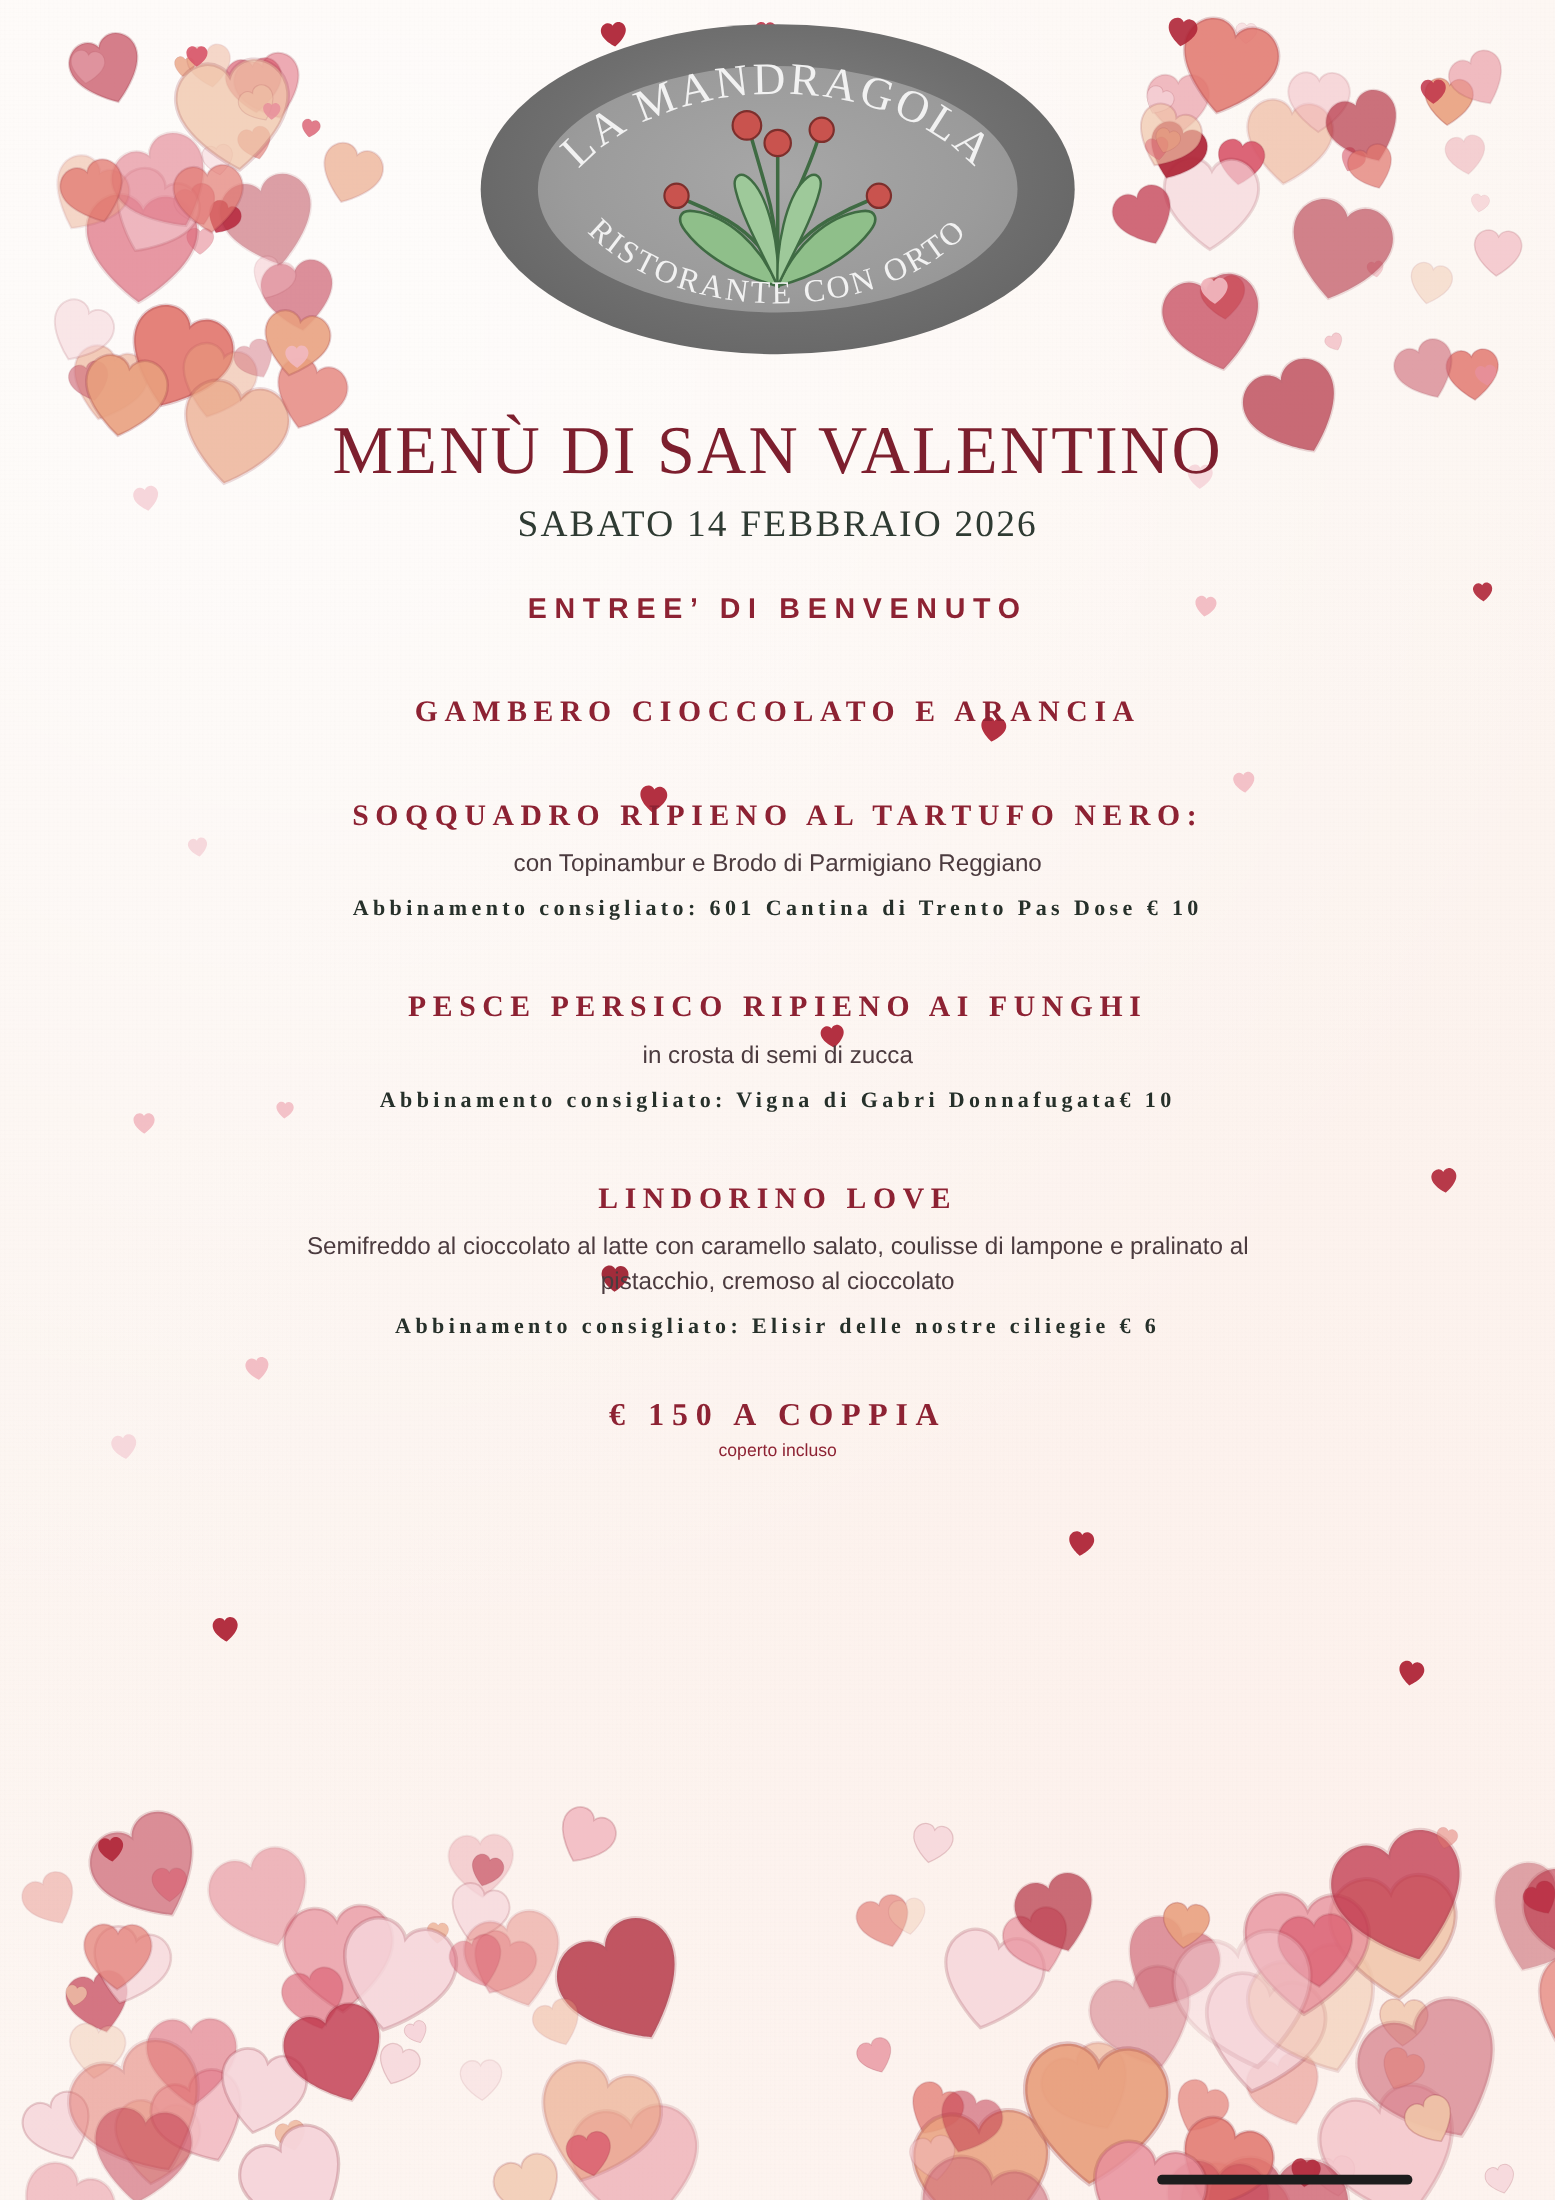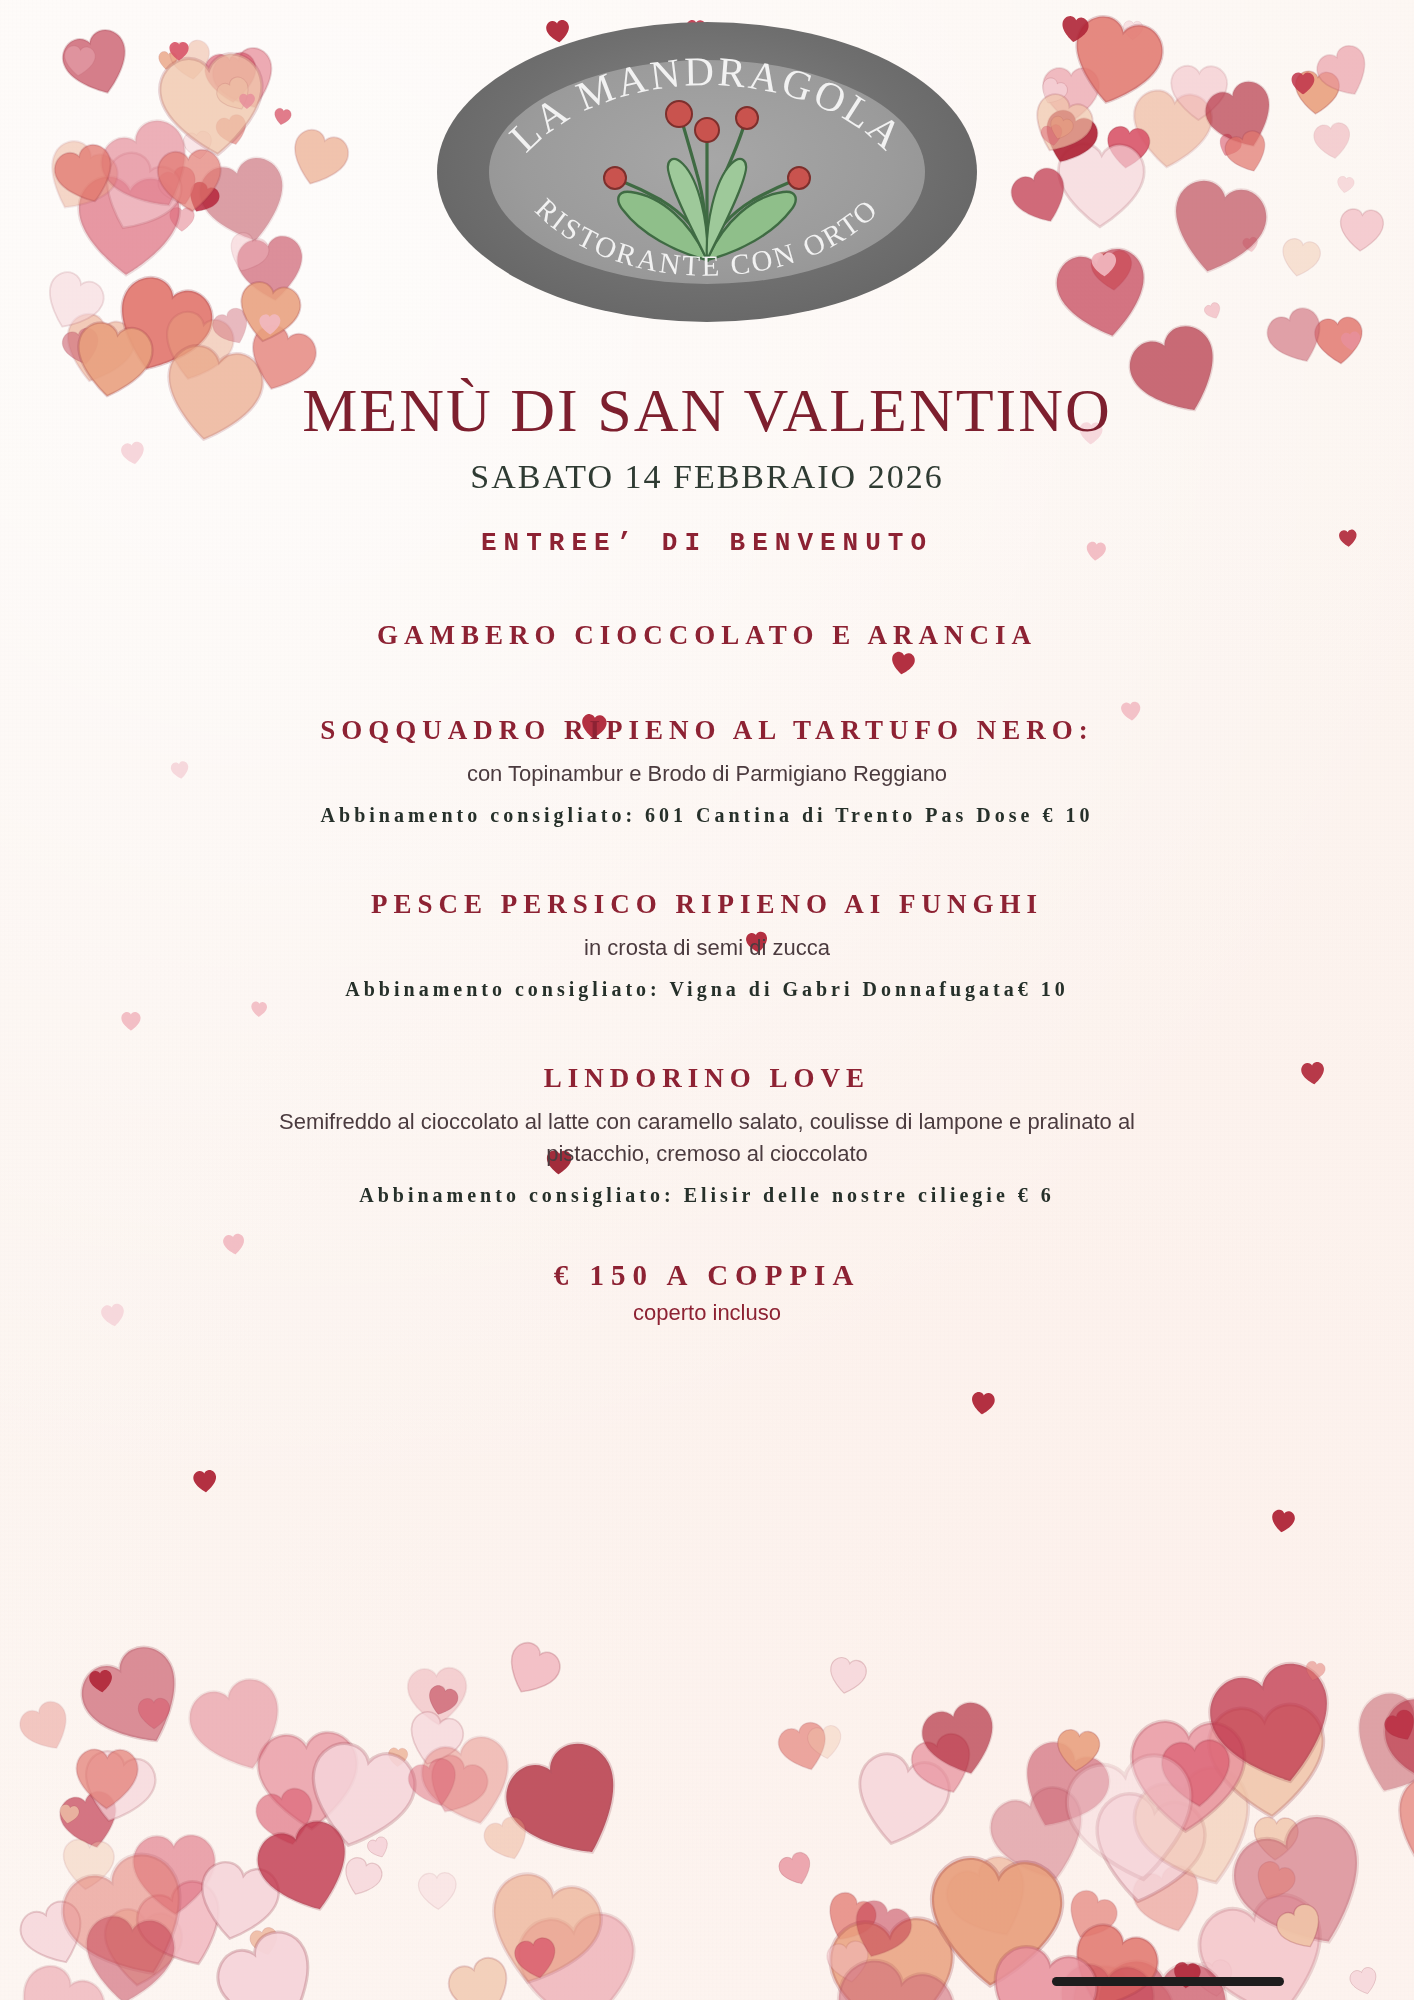--- a/index.html
+++ b/index.html
@@ -91,26 +91,26 @@
     font-weight: normal;
   }
   .subtitle {
     font-family: "Liberation Serif", serif;
     font-size: 34px;
     letter-spacing: 2px;
     color: #2f3b33;
     margin-top: 12px;
   }
   .section-label {
-    font-family: Liberation Mono, monospace;
+    font-family: Liberation Sans, sans-serif;
     font-size: 26px;
     letter-spacing: 7px;
     color: #8d2233;
     font-weight: bold;
-    margin-top: 32px;
+    margin-top: 42px;
   }
   .course { margin-top: 60px; }
   .course-name {
     font-family: "Liberation Serif", serif;
     font-size: 27px;
     letter-spacing: 6px;
     color: #8d2233;
     font-weight: bold;
     line-height: 1.3;
   }
@@ -132,21 +132,21 @@
   .footer { margin-top: 52px; }
   .price {
     font-family: "Liberation Serif", serif;
     font-size: 29px;
     letter-spacing: 7px;
     color: #8d2233;
     font-weight: bold;
   }
   .coperto {
     font-family: "Liberation Sans", sans-serif;
-    font-size: 22px;
+    font-size: 16px;
     color: #8d2233;
     margin-top: 8px;
   }
   .booking {
     font-family: "Liberation Serif", serif;
     font-size: 22px;
     letter-spacing: 4px;
     color: #26302a;
     font-weight: bold;
     margin-top: 8px;

